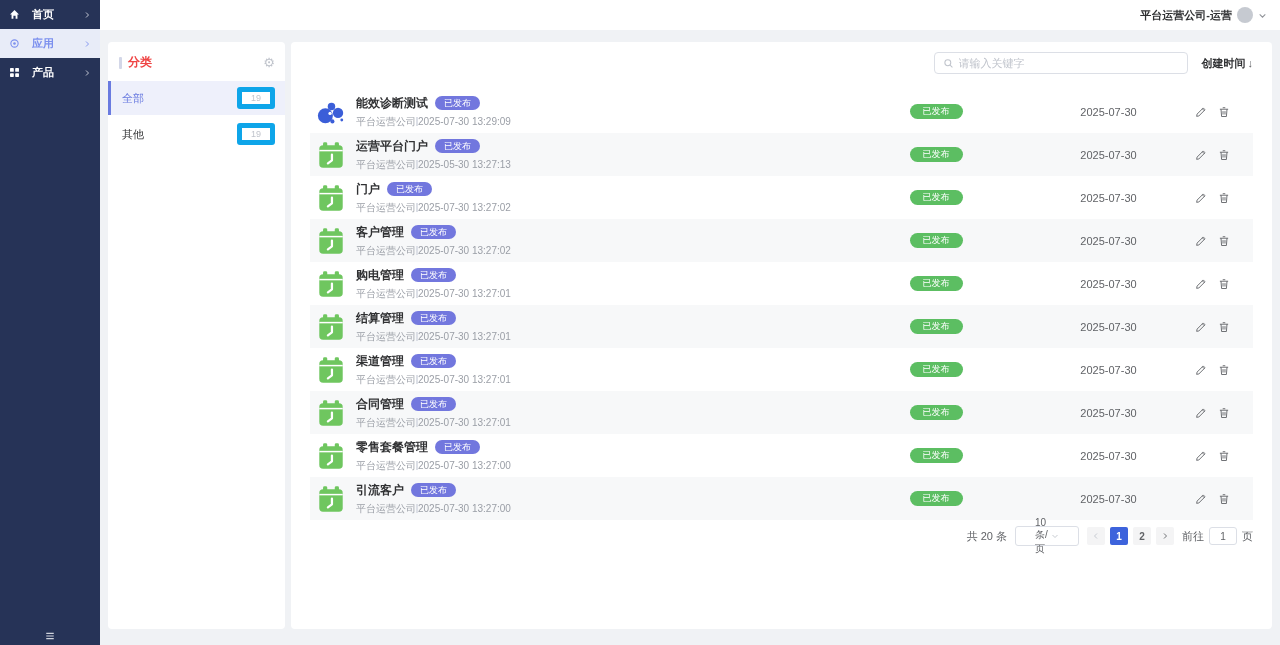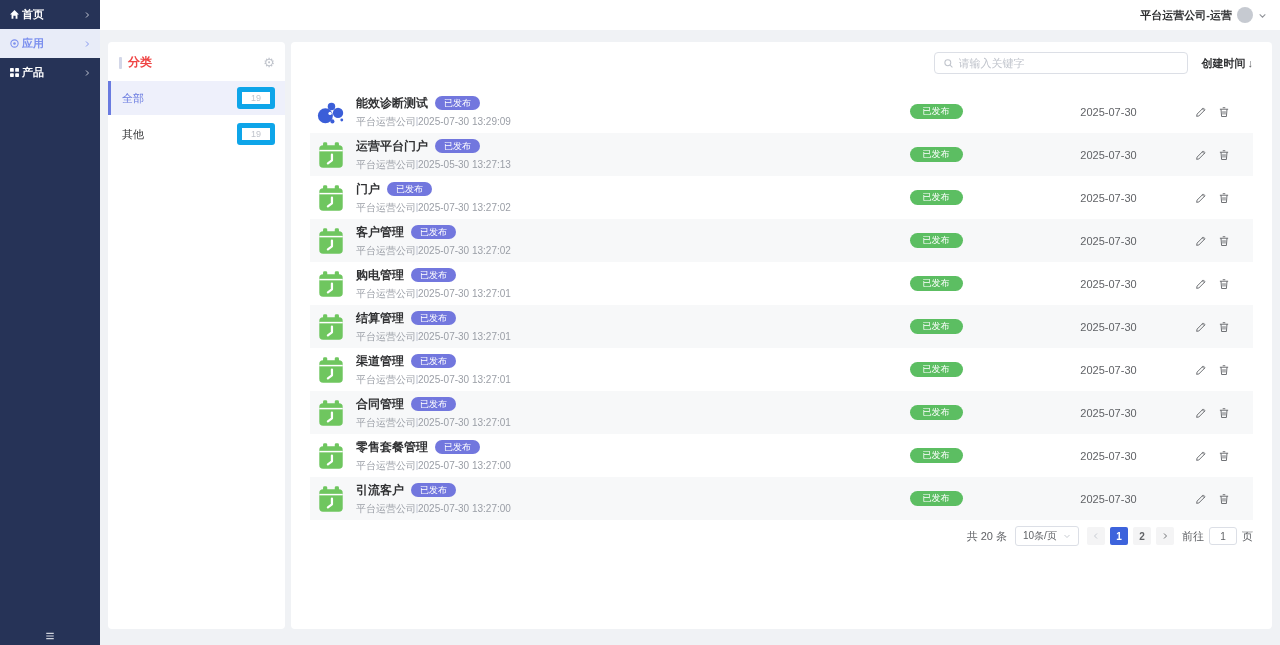--- a/index.html
+++ b/index.html
@@ -1,21 +1,21 @@
 <!DOCTYPE html>
 <html><head>
 <meta charset="utf-8">
 <style>
   * { margin:0; padding:0; box-sizing:border-box; }
   html,body { width:1280px; height:645px; overflow:hidden; }
   body { font-family:"Liberation Sans","DejaVu Sans",sans-serif; background:#f0f2f5; position:relative; }
 
   
   .sidebar { position:absolute; left:0; top:0; width:100px; height:645px; background:#263357; z-index:10; }
-  .side-item { height:29px; display:flex; align-items:center; padding:0 9px; color:#fff; font-size:11px; gap:2px; cursor:pointer; }
+  .side-item { height:29px; display:flex; align-items:center; padding:0 9px; color:#fff; font-size:11px; gap:12px; cursor:pointer; }
   .side-item .lbl { font-weight:700; }
   .side-item .chev { margin-left:auto; display:flex; color:#cfd3dc; }
   .side-item.active { background:#e8ecf8; color:#7c90ee; }
   .side-item.active .chev { color:#7c90ee; }
   .side-collapse { position:absolute; bottom:3px; left:0; right:0; display:flex; justify-content:center; cursor:pointer; }
 
   
   .header { margin-left:100px; height:30px; background:#fff; display:flex; align-items:center; justify-content:flex-end; padding-right:13px; gap:5px; }
   .account { font-size:11px; color:#303133; font-weight:700; }
   .avatar { width:16px; height:16px; border-radius:50%; background:#c6cad1; }
@@ -56,21 +56,21 @@
   .row-meta { display:flex; align-items:center; gap:0; font-size:10px; color:#9a9ea6; }
   .meta-div { width:1px; height:9px; background:#dcdfe6; }
   .col-status { width:180px; display:flex; justify-content:center; flex:none; }
   .status-pill { color:#fff; font-size:9px; padding:2.5px 13px; border-radius:9px; line-height:1.2; }
   .col-date { width:165px; text-align:center; font-size:11px; color:#606266; flex:none; }
   .col-actions { width:62px; display:flex; gap:11px; justify-content:flex-start; padding-left:4px; flex:none; }
   .act-btn { display:flex; cursor:pointer; }
 
   
   .pager { display:flex; align-items:center; justify-content:flex-end; gap:8px; margin-top:6px; font-size:11px; color:#606266; }
-  .pg-select { width:64px; height:20px; border:1px solid #dcdfe6; border-radius:3px; display:flex; align-items:center; justify-content:space-between; padding:0 7px; font-size:10px; color:#606266; cursor:pointer; background:#fff; }
+  .pg-select { width:64px; height:20px; border:1px solid #dcdfe6; border-radius:3px; display:flex; align-items:center; justify-content:space-between; padding:0 19px; font-size:10px; color:#606266; cursor:pointer; background:#fff; }
   .pg-select .sel-chev { display:flex; color:#c0c4cc; }
   .pg-group { display:flex; gap:5px; align-items:center; }
   .pg-btn { min-width:18px; height:18px; border-radius:2px; background:#f4f4f5; color:#606266; display:flex; align-items:center; justify-content:center; font-size:10px; font-weight:700; cursor:pointer; padding:0 4px; }
   .pg-btn.active { color:#fff; }
   .pg-btn.disabled { color:#c0c4cc; cursor:default; }
   .goto { display:flex; align-items:center; gap:5px; }
   .goto-input { width:28px; height:18px; border:1px solid #dcdfe6; border-radius:3px; text-align:center; font-size:10px; color:#606266; outline:none; }
 </style>
 </head>
 <body>

